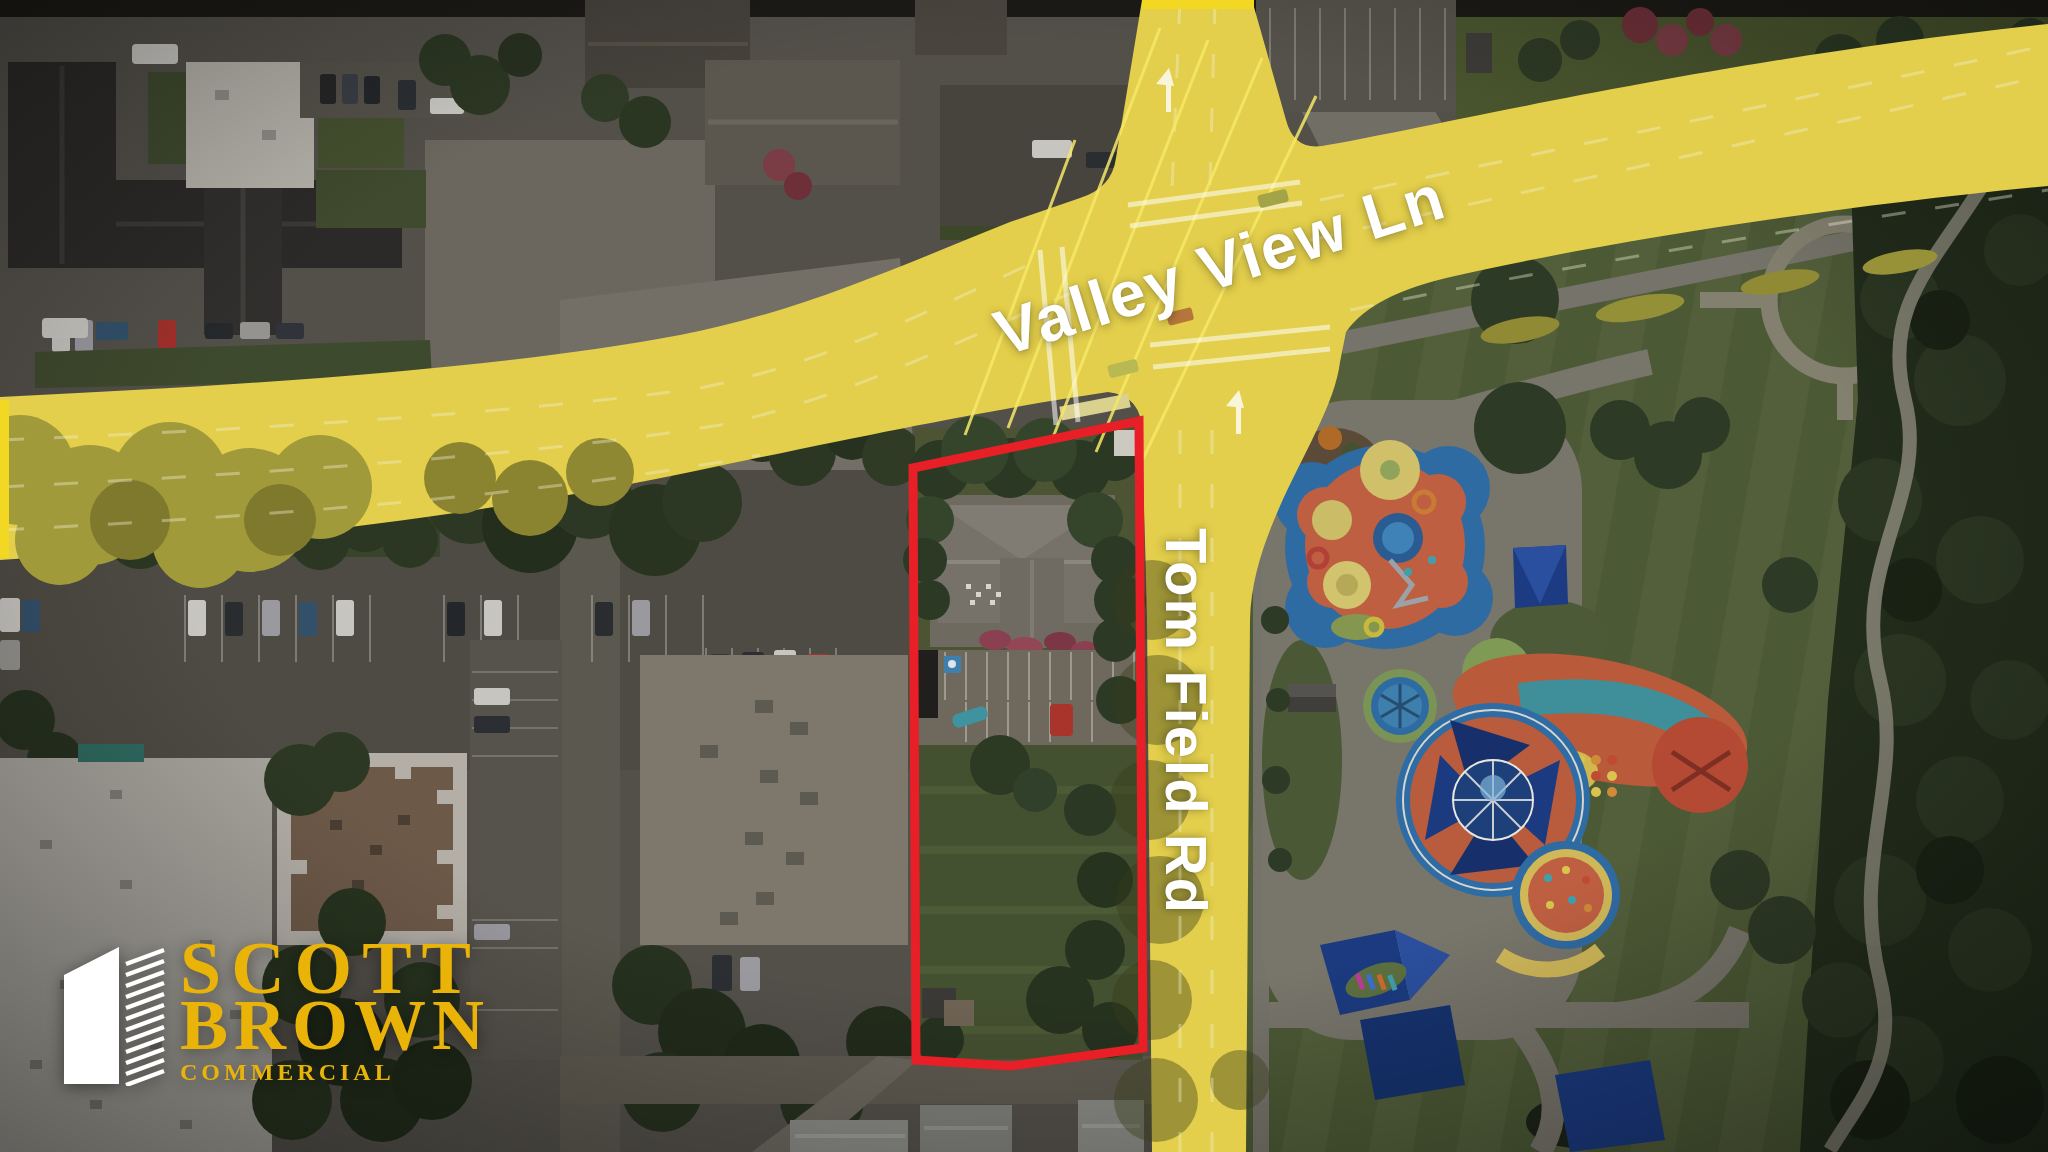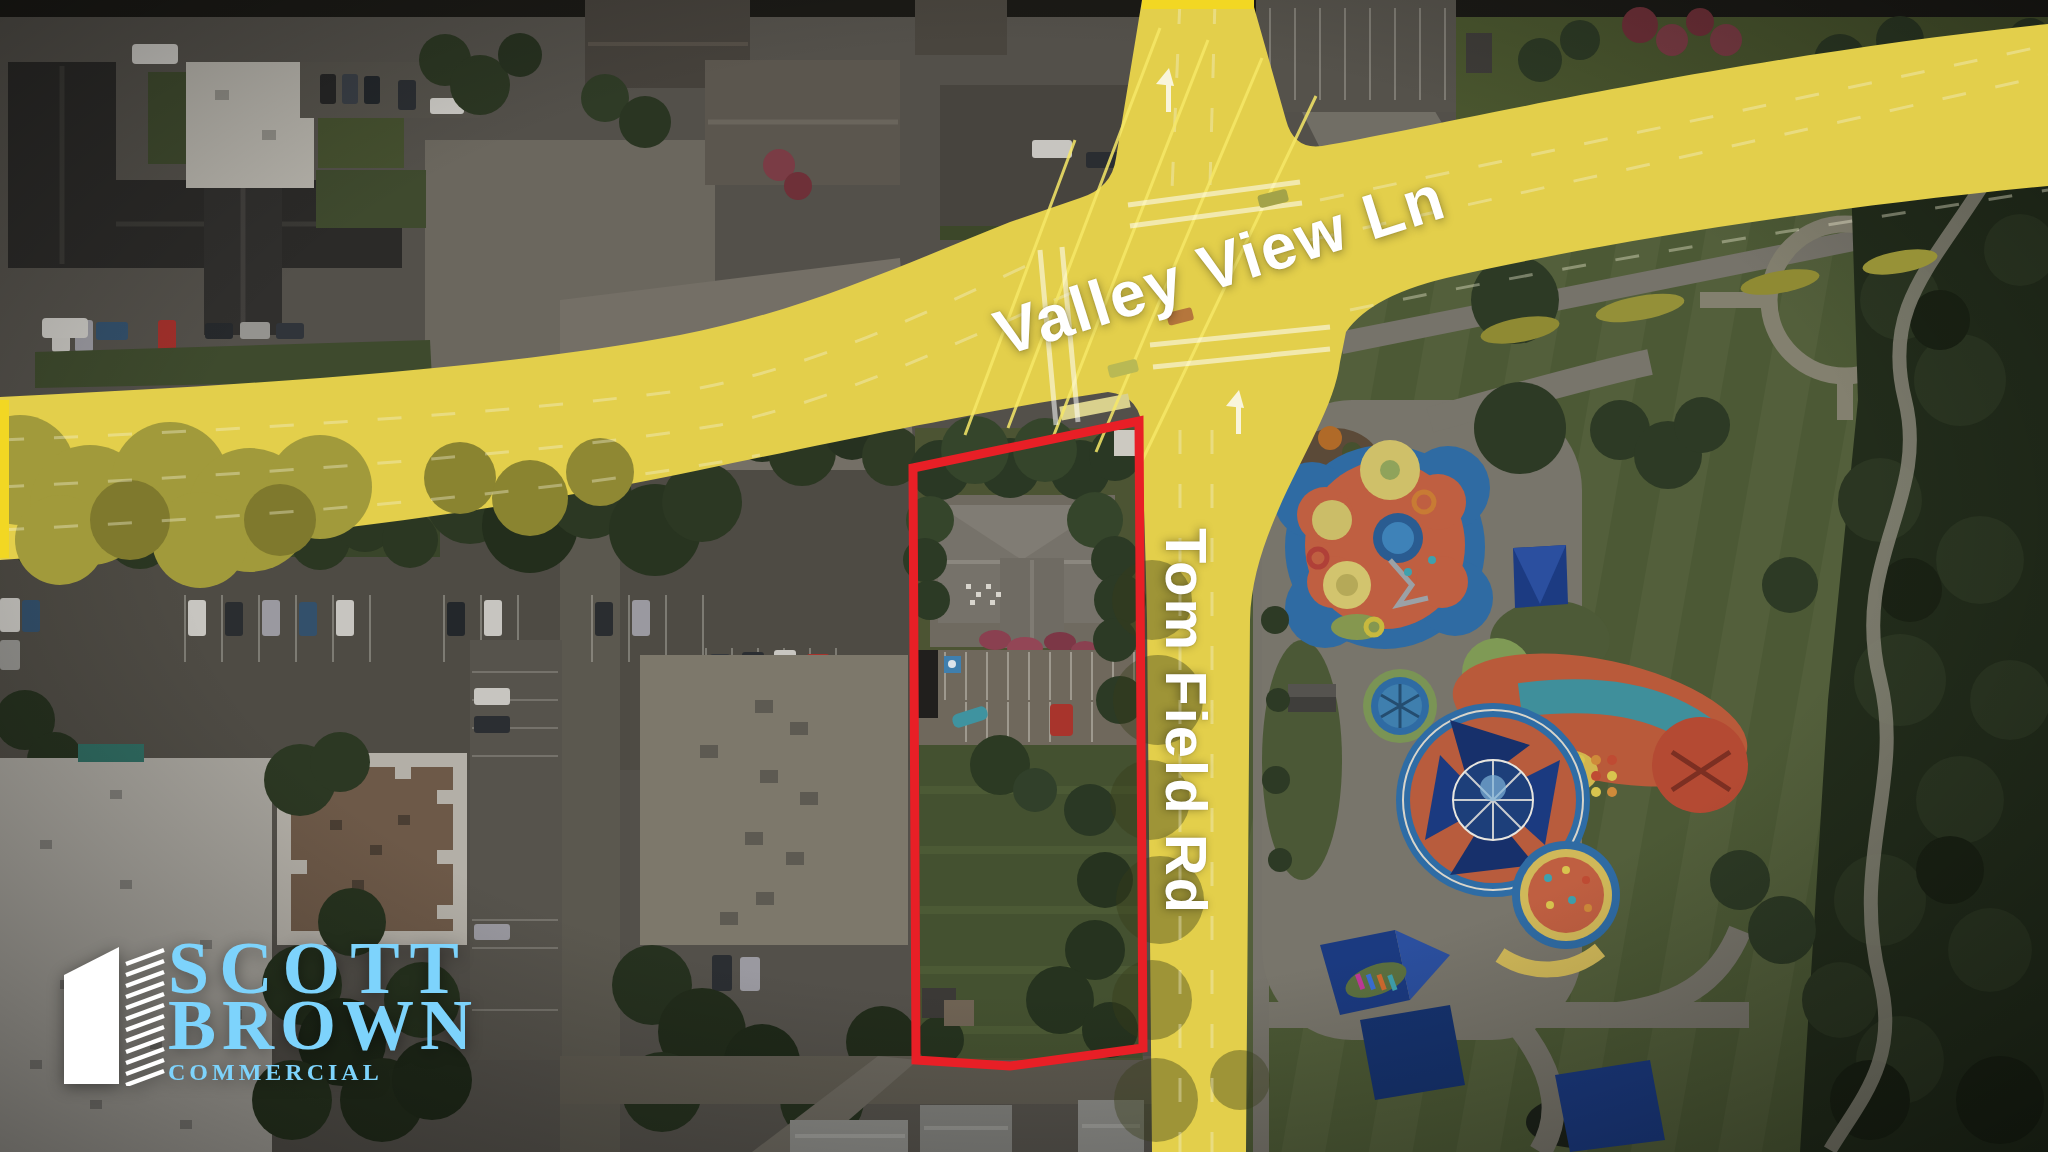--- a/index.html
+++ b/index.html
@@ -9,21 +9,21 @@
   .road-label{position:absolute;color:var(--label-text,#fff);font-weight:700;
               text-align:center;white-space:nowrap;
               text-shadow:0 2px 10px rgba(0,0,0,.35), 0 0 2px rgba(0,0,0,.2);}
   .road-label.valley{left:960px;top:228px;width:520px;font-size:64px;letter-spacing:2px;
                      transform:rotate(-17.5deg);}
   .road-label.tomfield{left:976px;top:688px;width:420px;font-size:58px;letter-spacing:2px;
                        transform:rotate(90deg);}
   .logo{position:absolute;left:56px;top:940px;display:flex;align-items:flex-start;
         filter:drop-shadow(0 3px 8px rgba(0,0,0,.45));}
   .logo-icon{width:112px;height:146px;flex:0 0 auto;}
-  .logo-text{color:#7dd3fc;font-family:"Liberation Serif",serif;font-weight:700;}
+  .logo-text{margin-left:12px;color:#eab308;font-family:"Liberation Serif",serif;font-weight:700;}
   .logo-line1{font-size:74px;line-height:56px;letter-spacing:10px;}
   .logo-line2{font-size:72px;line-height:54px;letter-spacing:6px;margin-top:2px;}
   .logo-line3{font-size:24px;line-height:40px;letter-spacing:4px;}
 </style>
 </head>
 <body>
 
 <div class="stage">
 
 <svg class="scene" viewBox="0 0 2048 1152">

